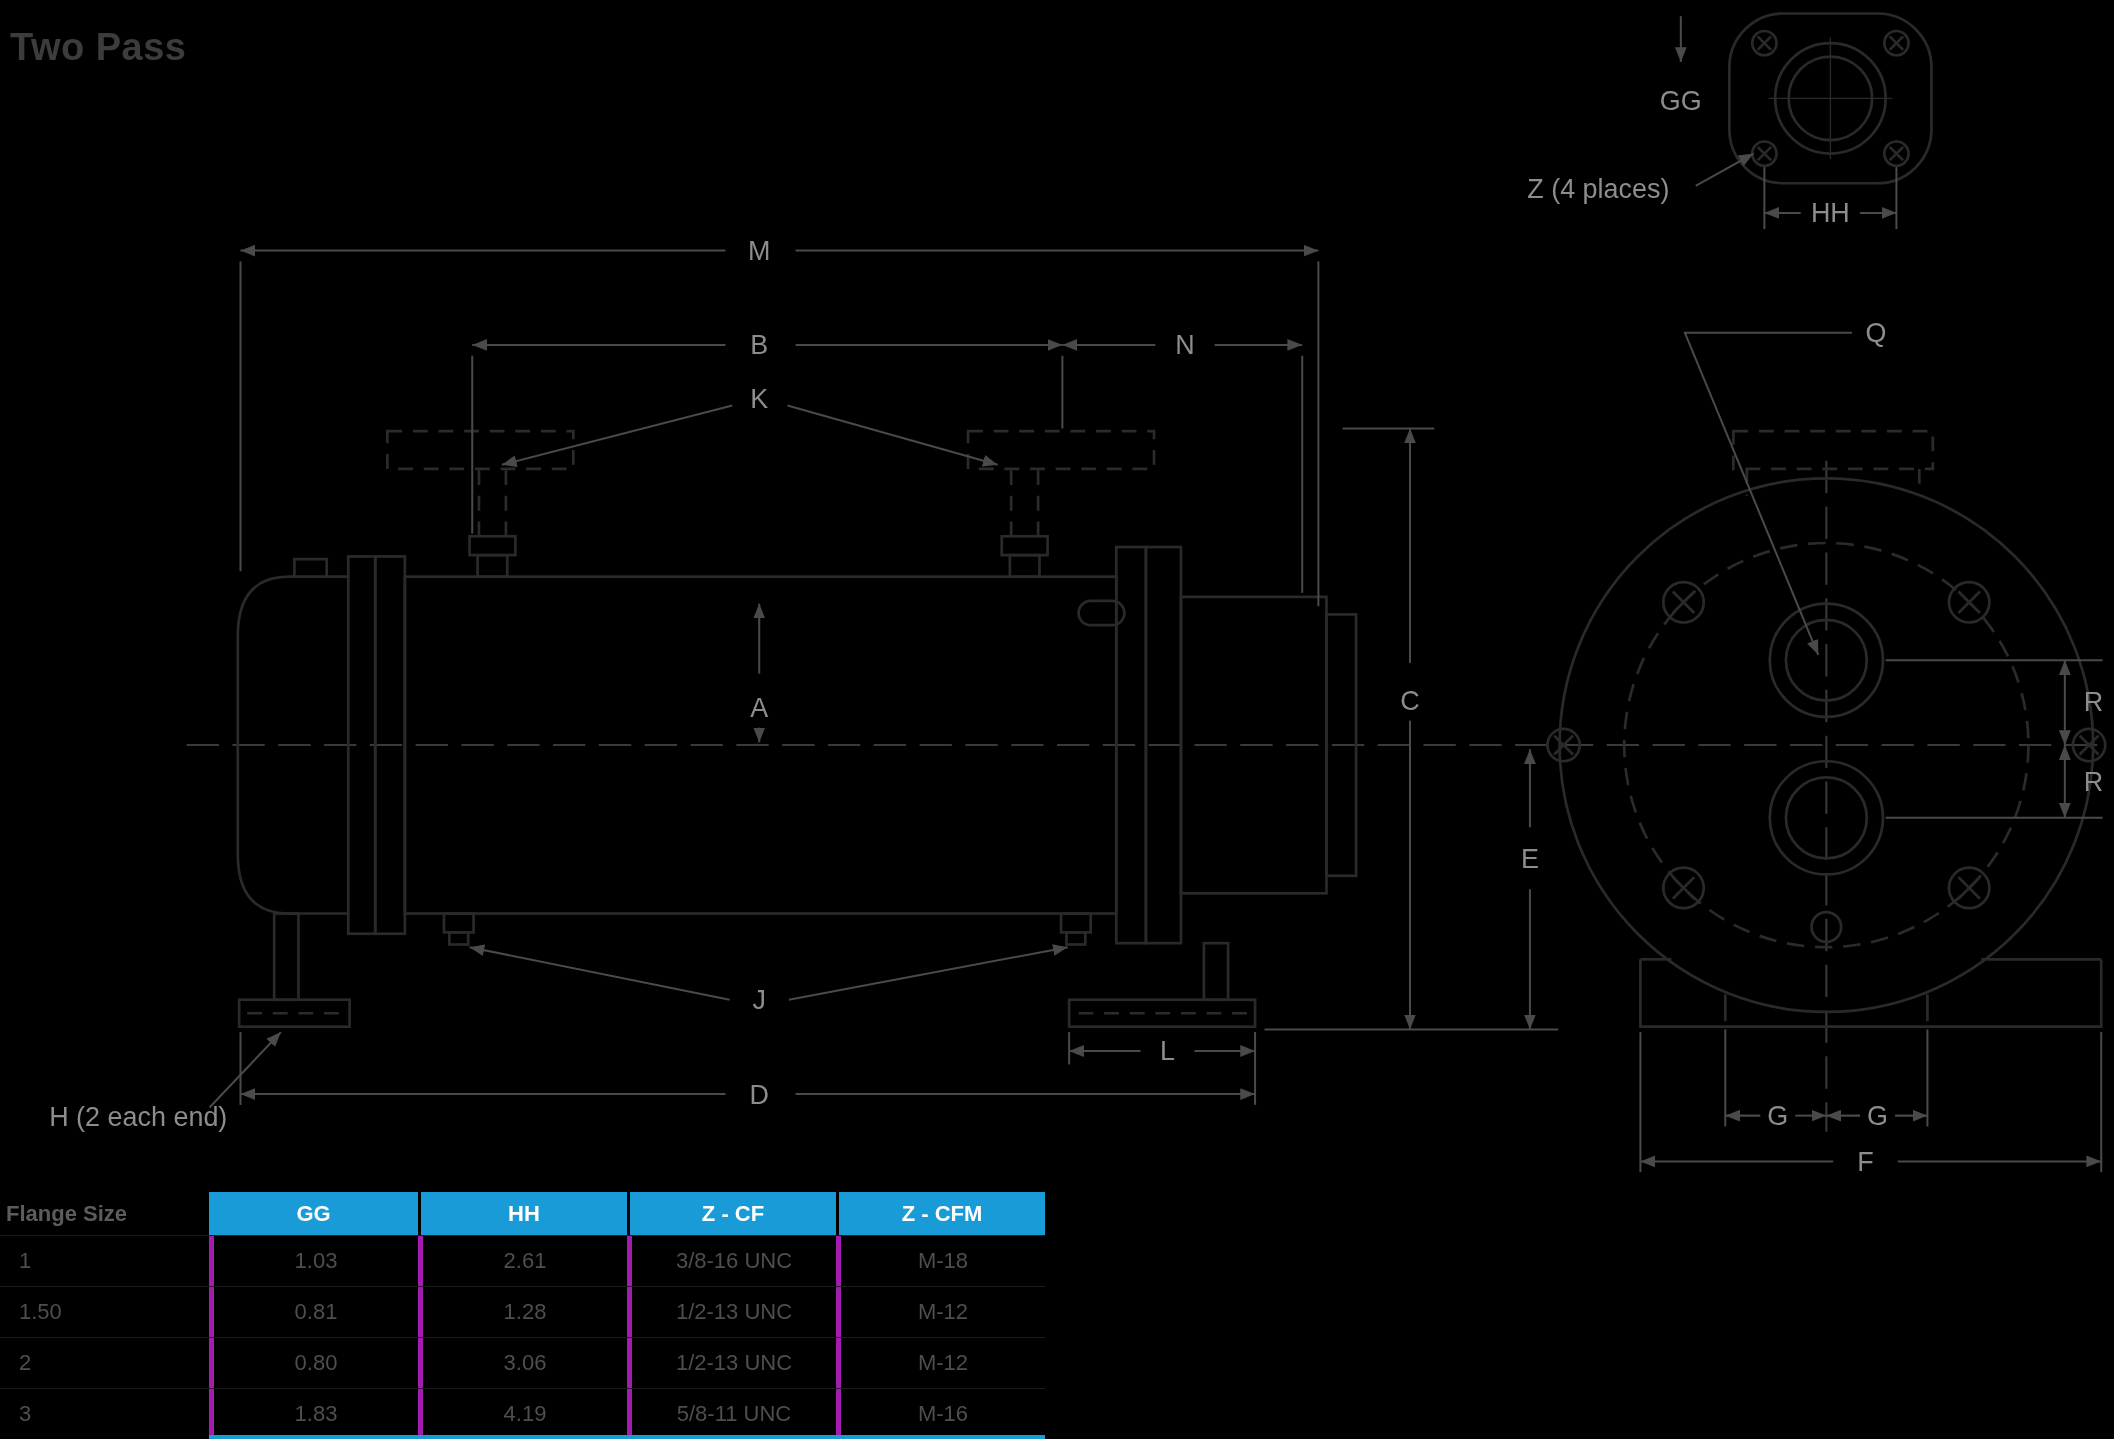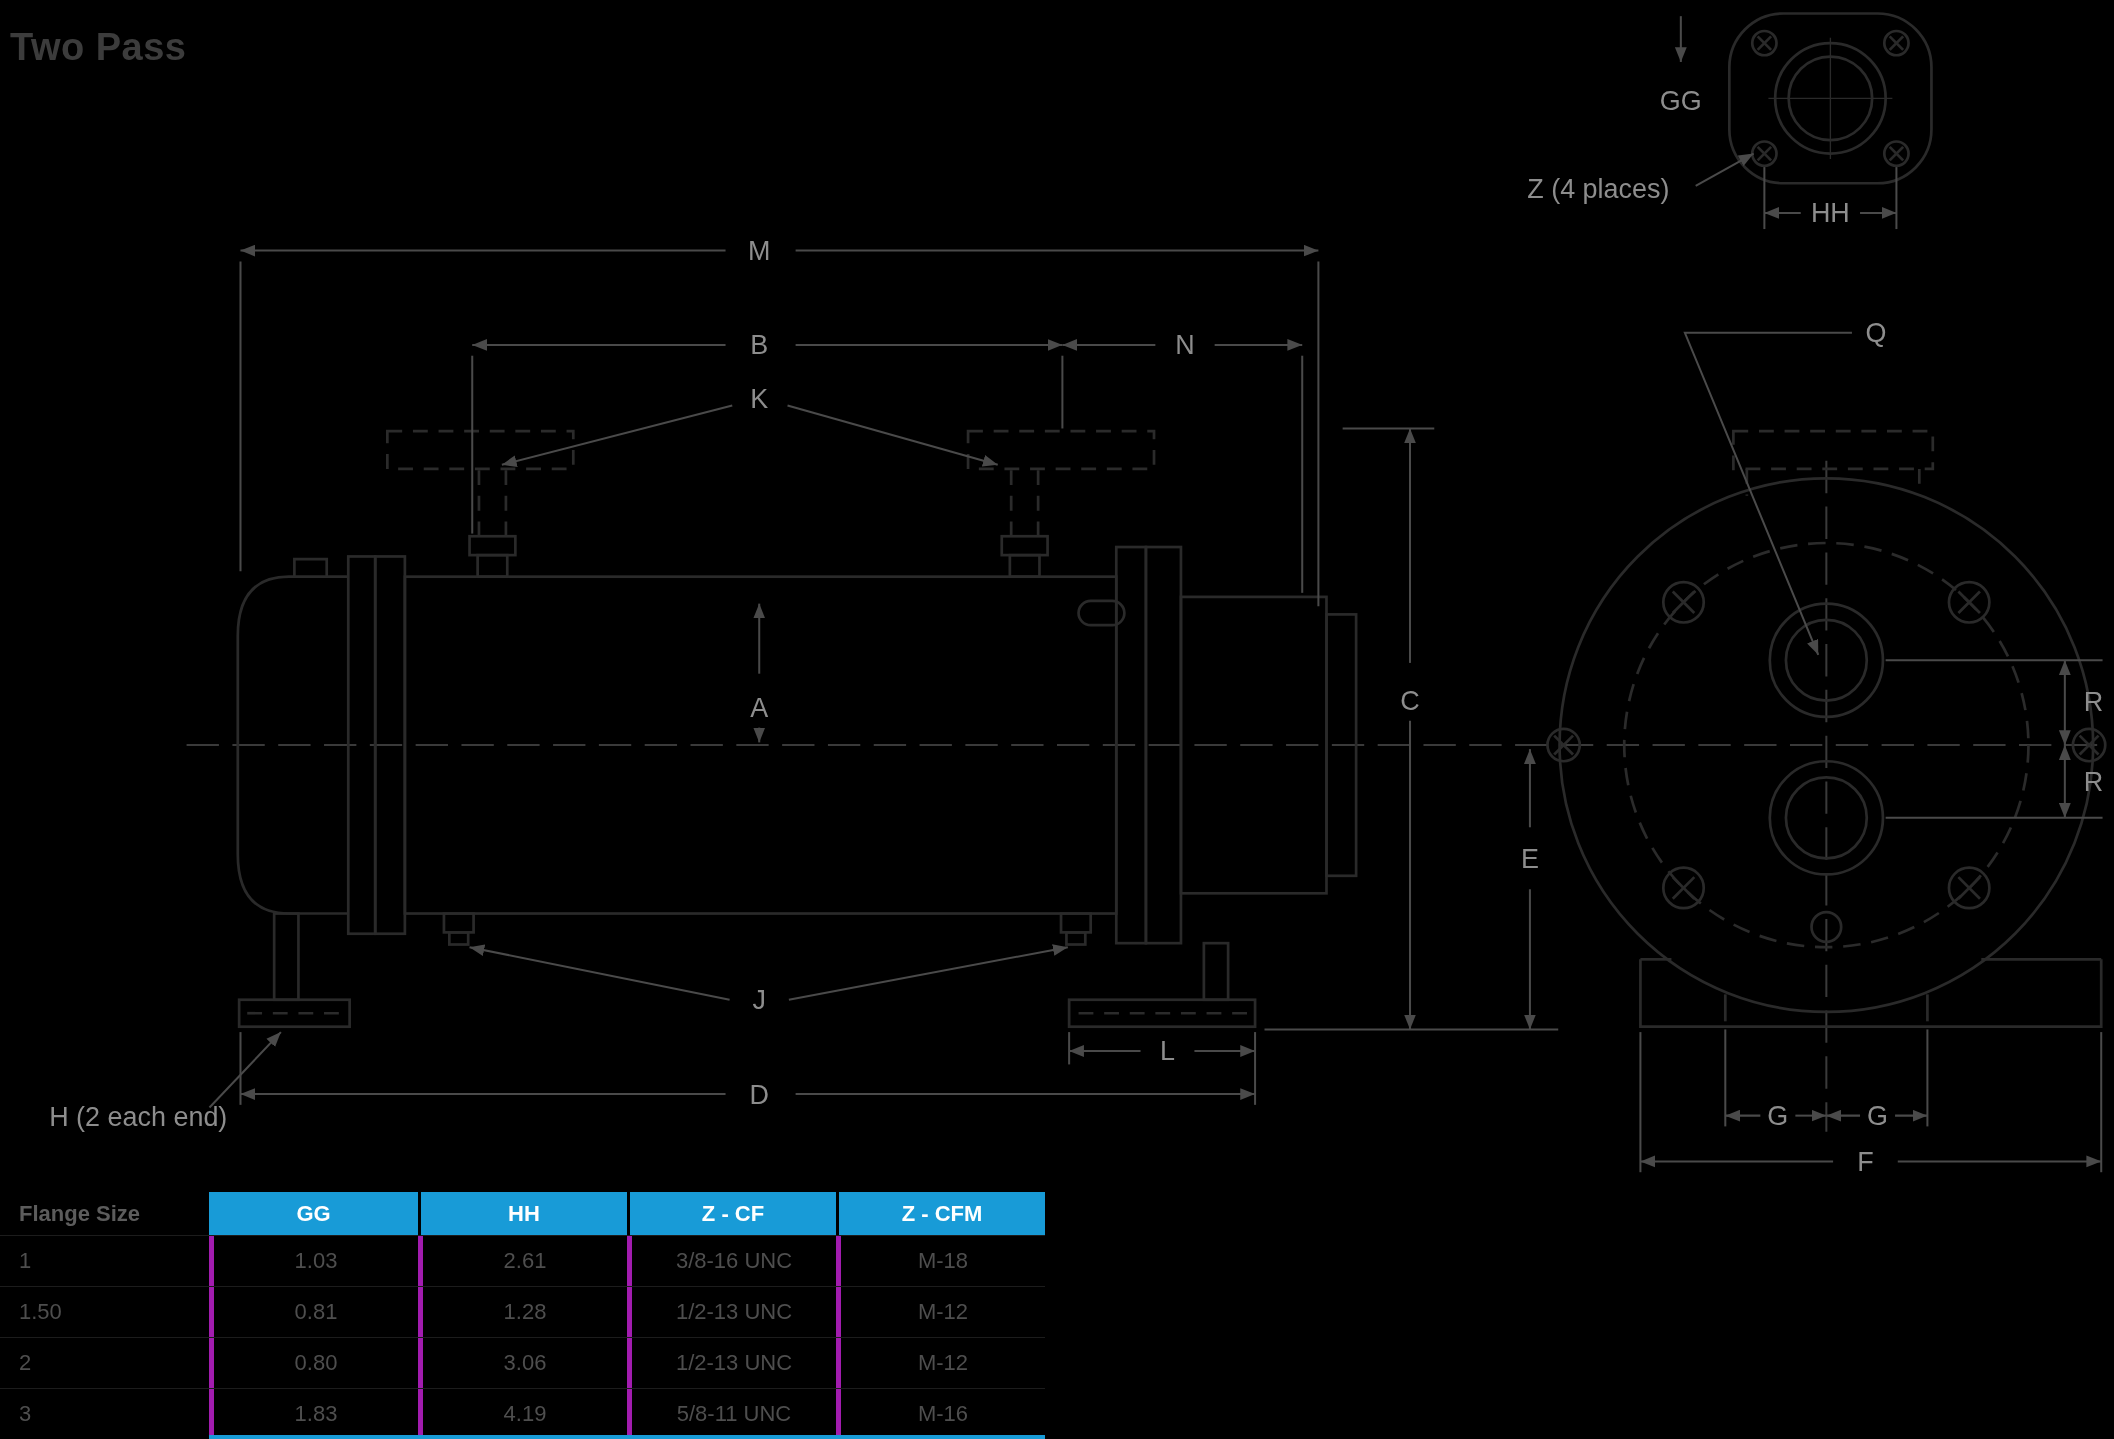--- a/index.html
+++ b/index.html
@@ -25,21 +25,21 @@
   
   .flange-table { position: absolute; left: 0; top: 1192px; width: 1045px; height: 247px; }
   .thead { display: grid; grid-template-columns: repeat(5, 209px); height: 43px; }
   .th-blue {
     background: #189bd7; color: #ffffff; font-weight: bold; font-size: 22px;
     display: flex; align-items: center; justify-content: center;
   }
   .th-blue.sep { border-left: 3px solid #000; }
   .th-rowhead {
     color: #5c5c5c; font-weight: bold; font-size: 22px;
-    display: flex; align-items: center; padding-left: 19px; box-sizing: border-box;
+    display: flex; align-items: center; padding-left: 6px; box-sizing: border-box;
   }
   .trow {
     display: grid; grid-template-columns: repeat(5, 209px); height: 50px;
     border-top: 1px solid #1c1c1c;
   }
   .trow > div {
     display: flex; align-items: center; justify-content: center;
     color: #4e4e4e; font-size: 22px; border-left: 5px solid #a21caf; box-sizing: border-box;
   }
   .trow > div:first-child { justify-content: flex-start; padding-left: 19px; border-left: none; }

